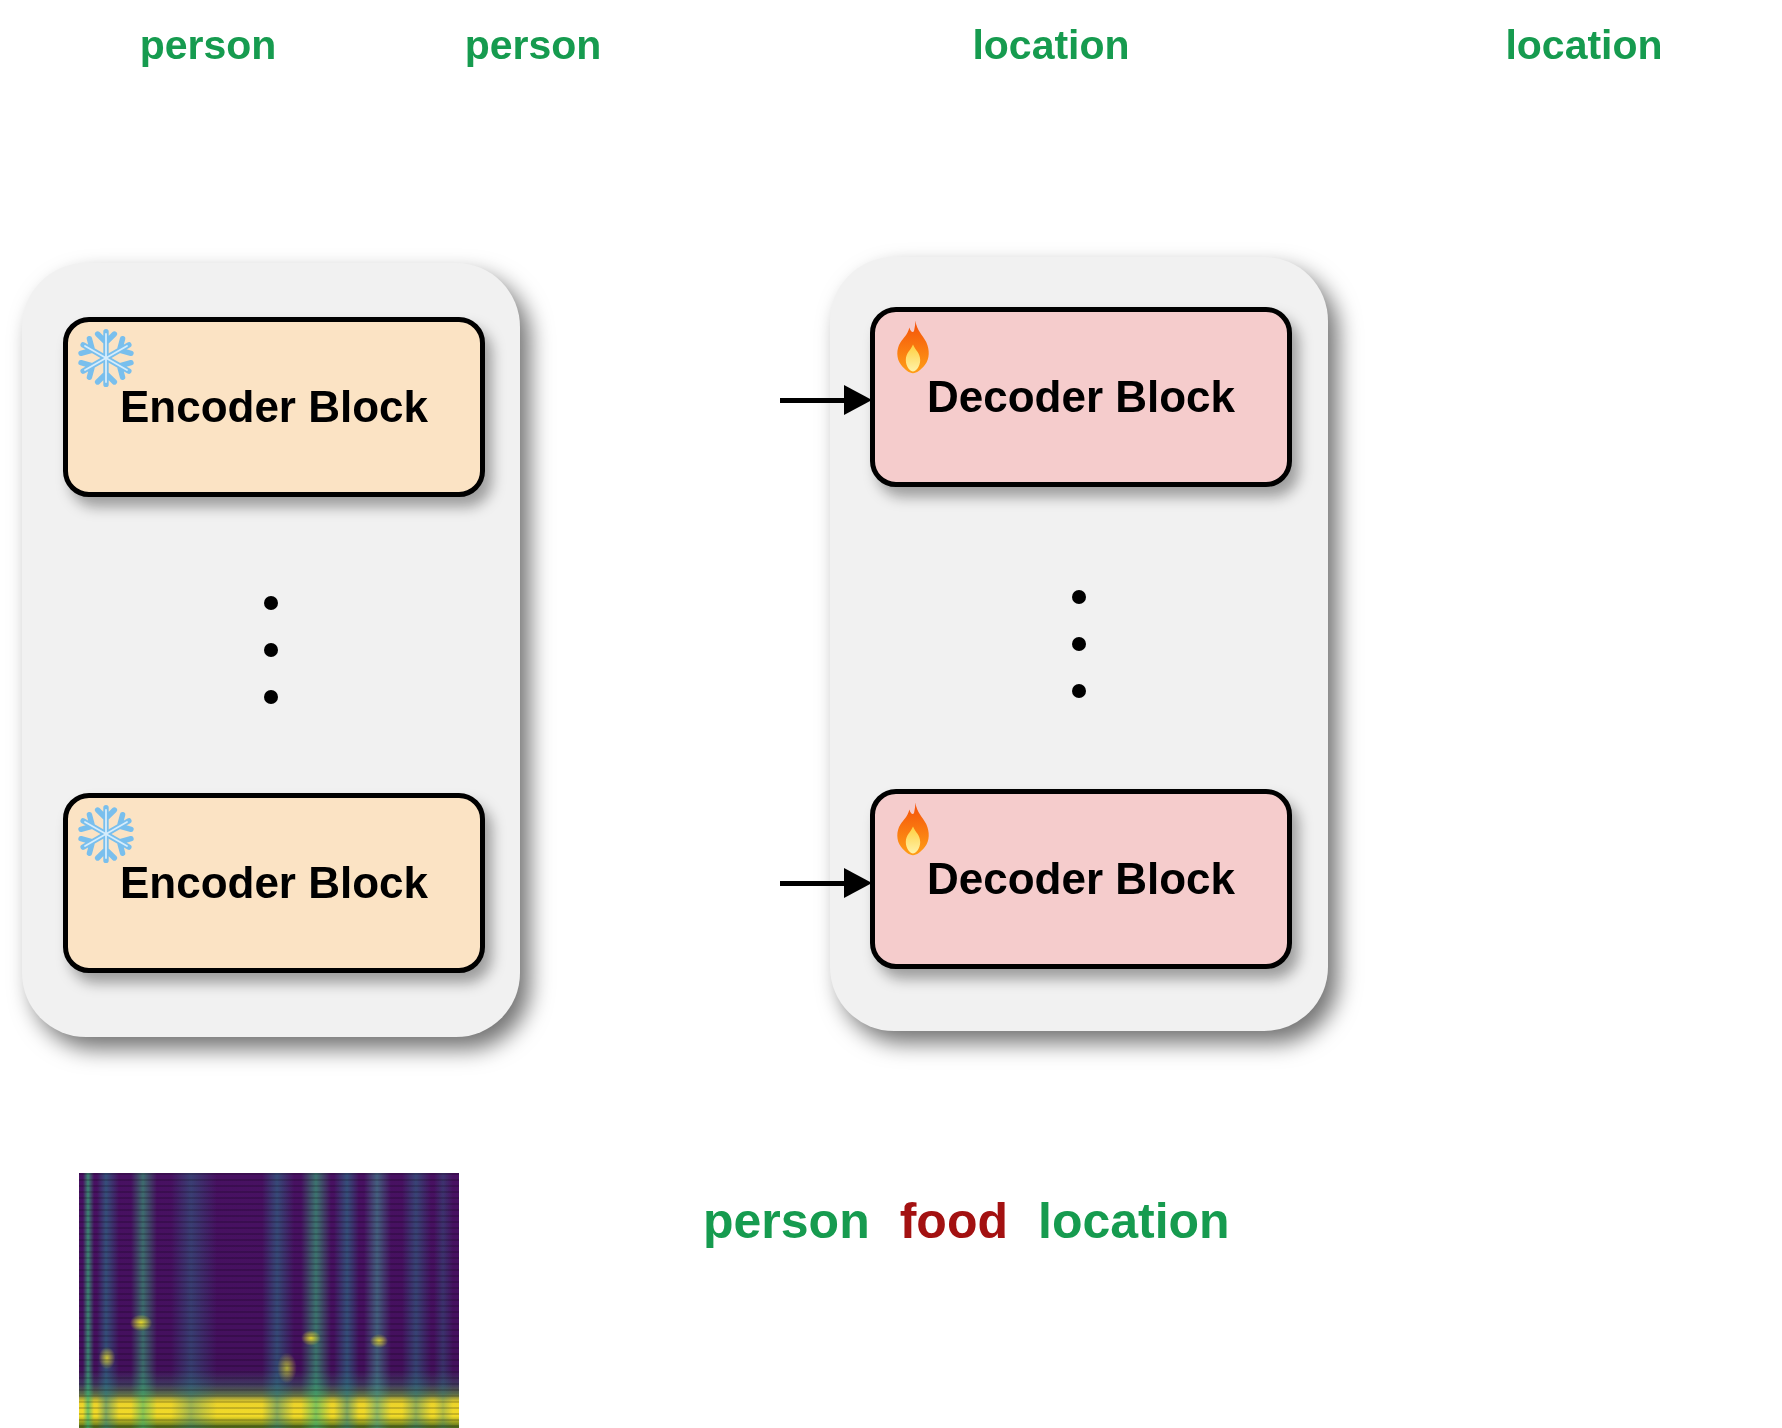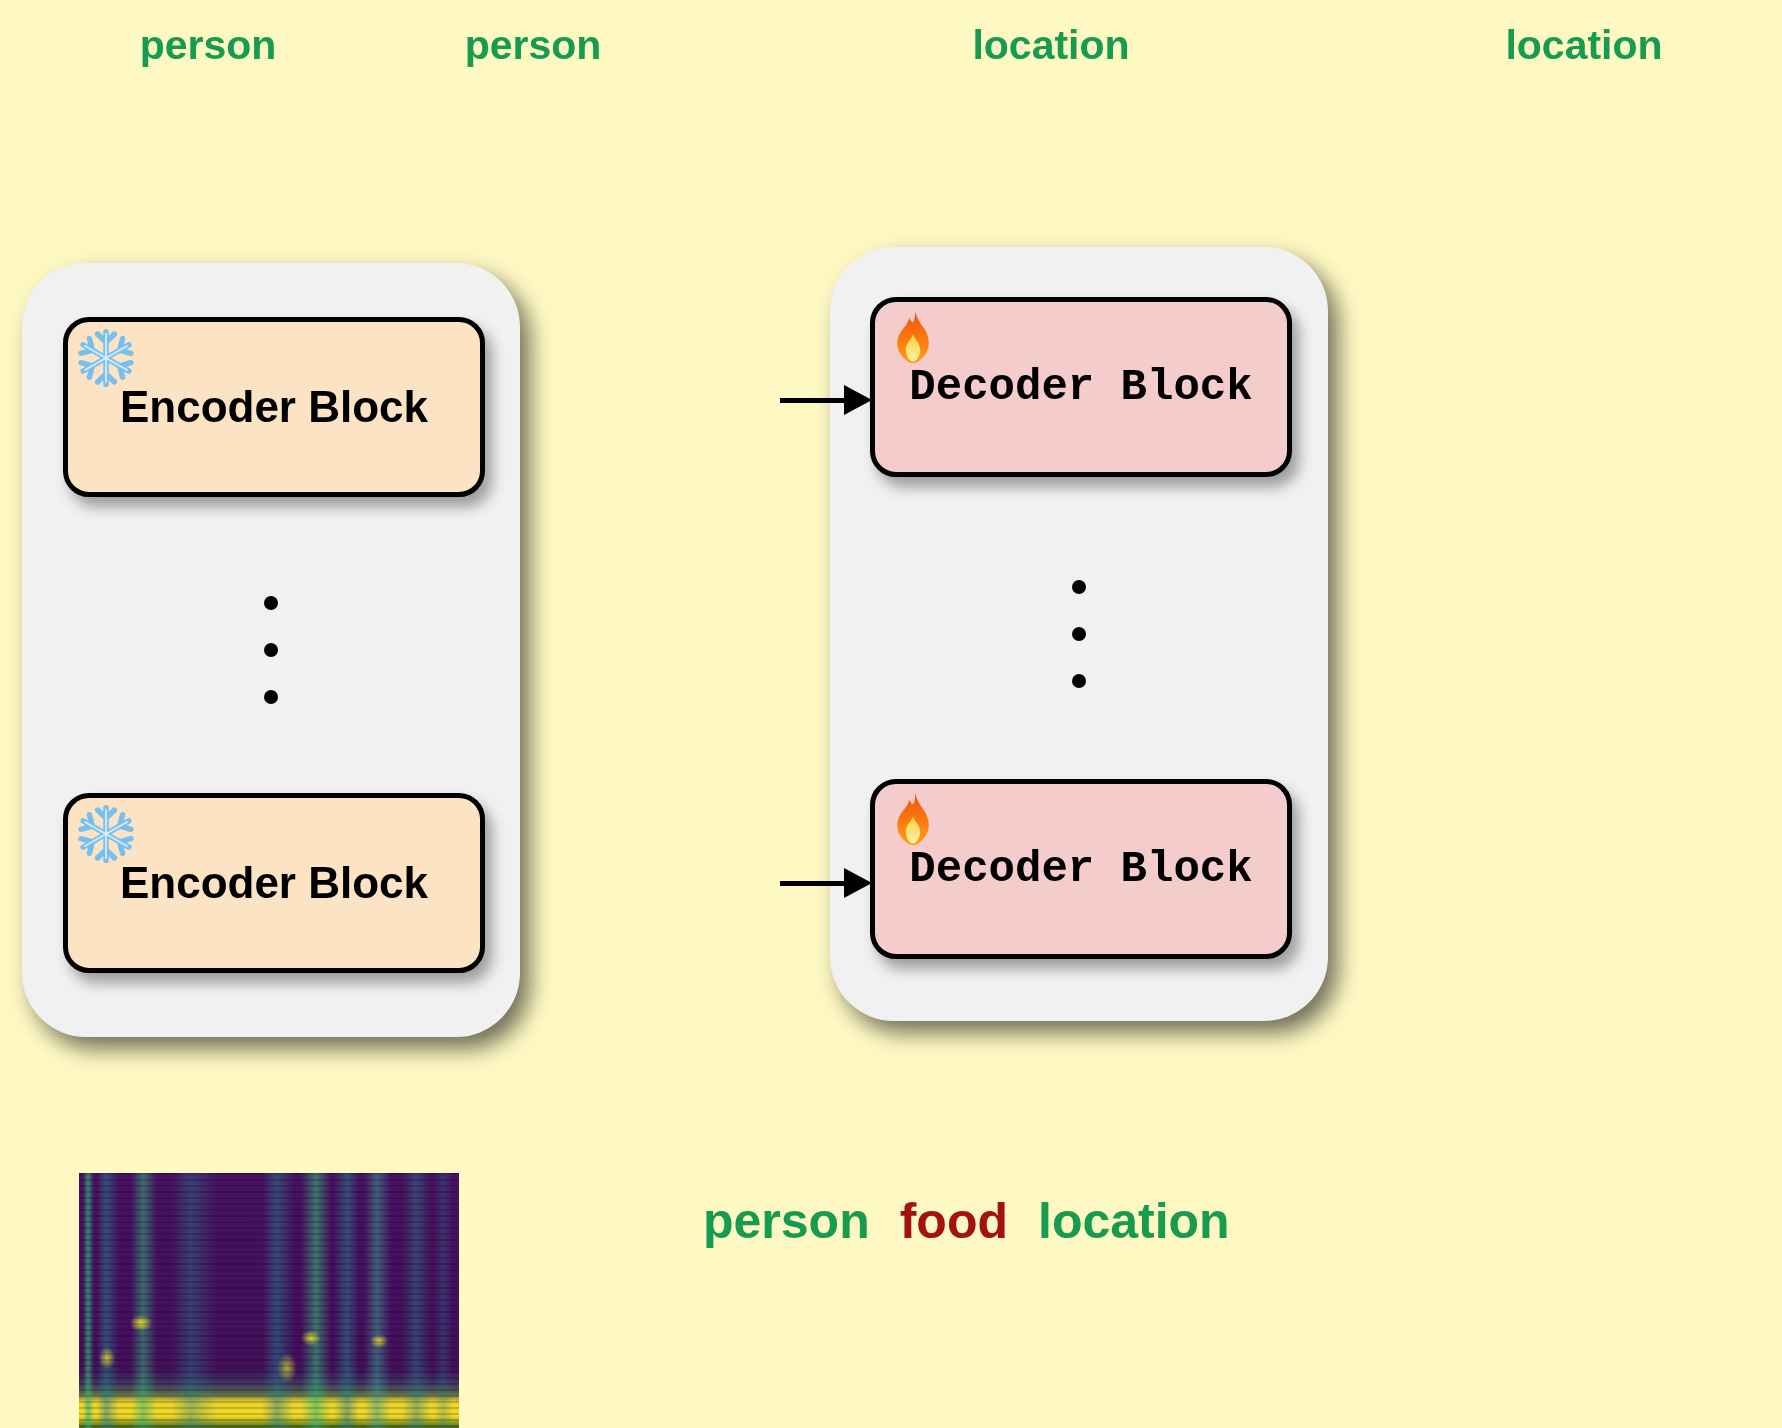--- a/index.html
+++ b/index.html
@@ -1,31 +1,31 @@
 <!DOCTYPE html>
 <html><head>
 <meta charset="utf-8">
 <style>
   html,body{margin:0;padding:0;background:#000;}
   #canvas{
-    position:relative;width:1782px;height:1428px;background:#fef9c3;
+    position:relative;width:1782px;height:1428px;background:#ffffff;
     font-family:"Liberation Sans","DejaVu Sans",sans-serif;overflow:hidden;
   }
   
   .top-label{
     position:absolute;top:22px;transform:translateX(-50%);
     font-size:41px;font-weight:700;letter-spacing:0px;white-space:nowrap;
   }
   
   .stack{
     position:absolute;width:498px;height:774px;border-radius:64px;
     background:#f1f1f1;box-shadow:10px 12px 22px rgba(0,0,0,.55);
   }
   #encoder-stack{left:22px;top:263px;}
-  #decoder-stack{left:830px;top:247px;font-family:Liberation Mono, monospace;}
+  #decoder-stack{left:830px;top:257px;}
   
   .block{
     position:absolute;width:422px;height:180px;border:5px solid #000;border-radius:26px;
     box-sizing:border-box;display:flex;align-items:center;justify-content:center;
     box-shadow:7px 10px 14px rgba(0,0,0,.35);
   }
   .block .lbl{font-size:44px;font-weight:700;color:#000;white-space:nowrap;}
   .enc{background:#fbe3c4;}
   .dec{background:#f5cccc;}
   #encoder-block-1{left:41px;top:54px;}

